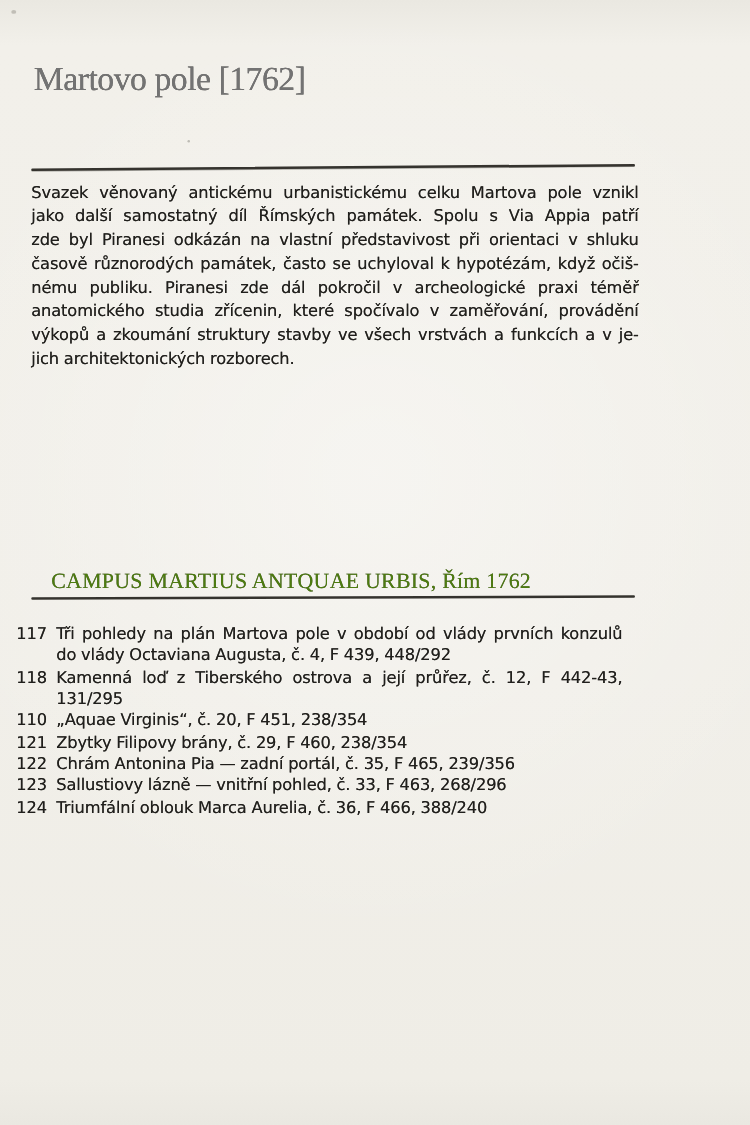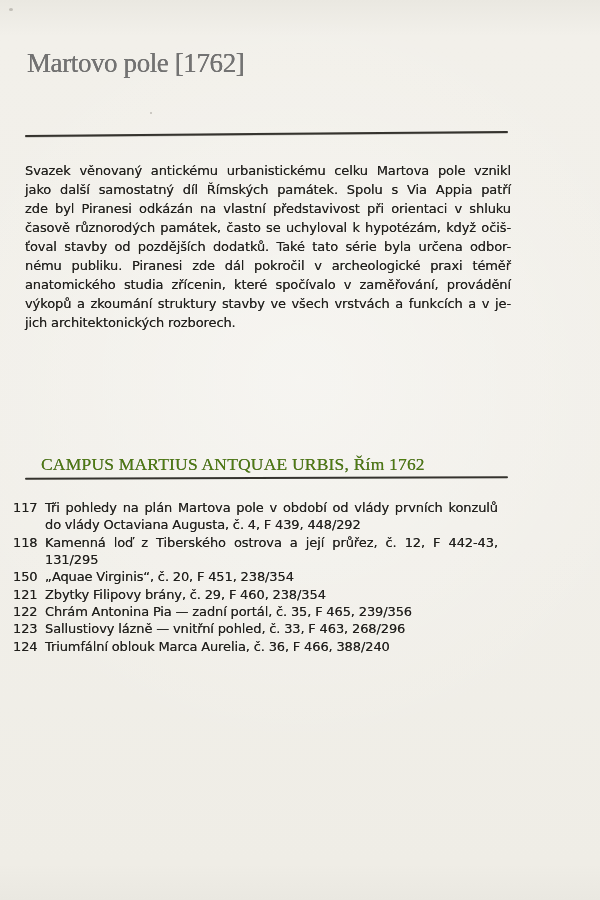--- a/index.html
+++ b/index.html
@@ -14,21 +14,21 @@
   .page{position:relative;width:600px;height:900px;}
   .title{
     position:absolute;left:27px;top:49px;margin:0;
     font-family:"Liberation Serif", serif;font-weight:normal;
     font-size:27px;line-height:1.05;letter-spacing:-0.4px;color:#737373;
     text-shadow:0 0 0.4px rgba(27,26,24,0.7);
   }
   .rule{position:absolute;left:25px;width:483px;height:2px;background:#35332e;border-radius:1px;}
   .rule1{top:133px;transform:rotate(-0.45deg);box-shadow:0 0.5px 0 rgba(53,51,46,0.35);}
   .rule2{top:477px;transform:rotate(-0.2deg);}
-  .para{position:absolute;left:25px;top:161px;width:486px;}
+  .para{position:absolute;left:25px;top:145px;width:486px;}
   .pline{
     display:block;height:19px;line-height:19px;font-size:13px;
     text-align:justify;text-align-last:justify;white-space:normal;
     letter-spacing:-0.1px;word-spacing:-0.2px;
     text-shadow:0 0 0.35px rgba(32,31,28,0.75);
   }
   .pline.plast{text-align-last:left;}
   .heading{
     position:absolute;left:25px;top:439px;margin:16px;
     font-family:"Liberation Serif", serif;font-weight:normal;
@@ -64,21 +64,20 @@
 
   <h1 class="title">Martovo pole [1762]</h1>
 
   <div class="rule rule1"></div>
 
   <div class="para">
     <span class="pline">Svazek věnovaný antickému urbanistickému celku Martova pole vznikl</span>
     <span class="pline">jako další samostatný díl Římských památek. Spolu s Via Appia patří</span>
     <span class="pline">zde byl Piranesi odkázán na vlastní představivost při orientaci v shluku</span>
     <span class="pline">časově různorodých památek, často se uchyloval k hypotézám, když očiš-</span>
-    <span class="pline">ťoval stavby od pozdějších dodatků. Také tato série byla určena odbor-</span>
     <span class="pline">nému publiku. Piranesi zde dál pokročil v archeologické praxi téměř</span>
     <span class="pline">anatomického studia zřícenin, které spočívalo v zaměřování, provádění</span>
     <span class="pline">výkopů a zkoumání struktury stavby ve všech vrstvách a funkcích a v je-</span>
     <span class="pline plast">jich architektonických rozborech.</span>
   </div>
 
   <h2 class="heading">CAMPUS MARTIUS ANTQUAE URBIS, Řím 1762</h2>
 
   <div class="rule rule2"></div>
 
@@ -87,21 +86,21 @@
       <span class="num">117</span>
       <span class="eline">Tři pohledy na plán Martova pole v období od vlády prvních konzulů</span>
       <span class="eline elast">do vlády Octaviana Augusta, č. 4, F 439, 448/292</span>
     </li>
     <li class="entry">
       <span class="num">118</span>
       <span class="eline">Kamenná loď z Tiberského ostrova a její průřez, č. 12, F 442-43,</span>
       <span class="eline elast">131/295</span>
     </li>
     <li class="entry">
-      <span class="num">150</span>
+      <span class="num">110</span>
       <span class="eline elast">„Aquae Virginis“, č. 20, F 451, 238/354</span>
     </li>
     <li class="entry">
       <span class="num">121</span>
       <span class="eline elast">Zbytky Filipovy brány, č. 29, F 460, 238/354</span>
     </li>
     <li class="entry">
       <span class="num">122</span>
       <span class="eline elast">Chrám Antonina Pia — zadní portál, č. 35, F 465, 239/356</span>
     </li>

